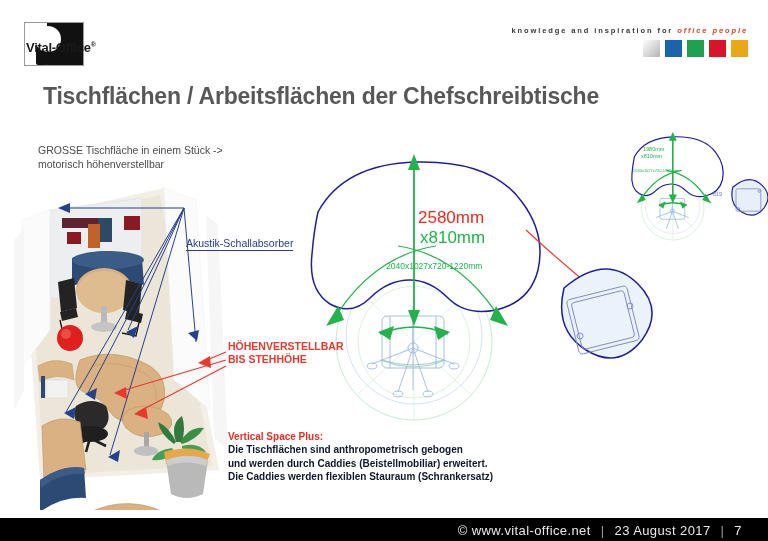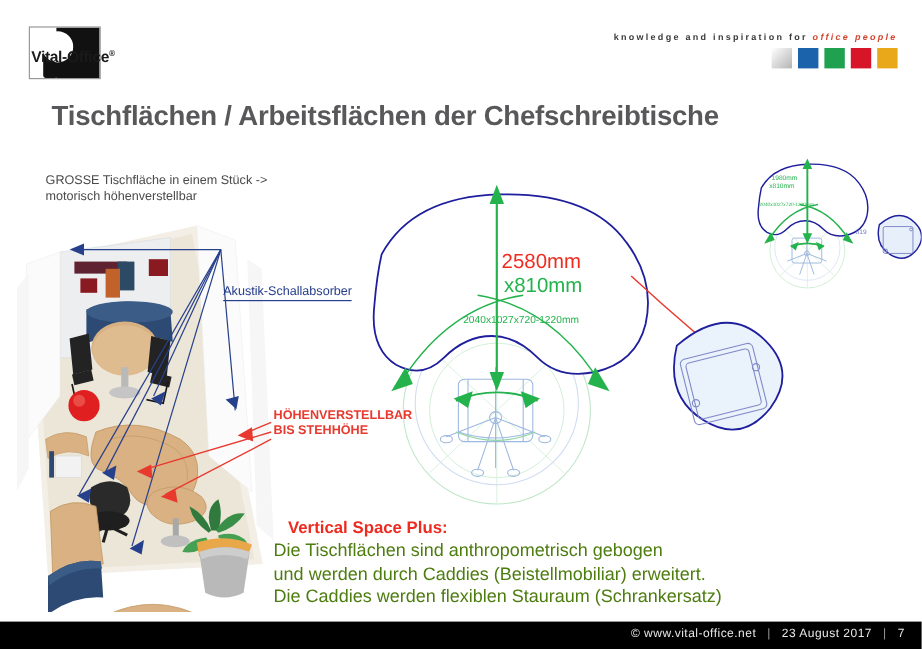--- a/index.html
+++ b/index.html
@@ -92,30 +92,30 @@
   }
   .dim-box-num{
     position:absolute;left:713px;top:191px;
     font-size:5.5px;color:#6b78c8;white-space:nowrap;
   }
 
   
   .vsp{
     position:absolute;left:228px;top:430px;line-height:1.33;
   }
-  .vsp-head{font-size:14px;font-weight:bold;color:#ee2b21;margin-left:12px;}
-  .vsp-line{font-size:15px;font-weight:normal;color:#4d7c0f;white-space:nowrap;}
+  .vsp-head{font-size:10px;font-weight:bold;color:#ee2b21;}
+  .vsp-line{font-size:10px;font-weight:bold;color:#0f172a;white-space:nowrap;}
 
   
   .footer{
     position:absolute;left:0;bottom:0;width:768px;height:23px;background:#000;
   }
   .footer-txt{
-    position:absolute;right:14px;top:5px;
-    font-size:10px;color:#e8e8e8;letter-spacing:.4px;white-space:nowrap;
+    position:absolute;right:26px;top:5px;
+    font-size:13px;color:#e8e8e8;letter-spacing:.4px;white-space:nowrap;
   }
   .footer-txt .sep{color:#9a9a9a;padding:0 6px;}
 
   
   .room{position:absolute;left:14px;top:180px;width:218px;height:330px;}
   svg{display:block;}
   .cad{position:absolute;left:232px;top:120px;width:536px;height:320px;}
 </style>
 </head>
 <body>

